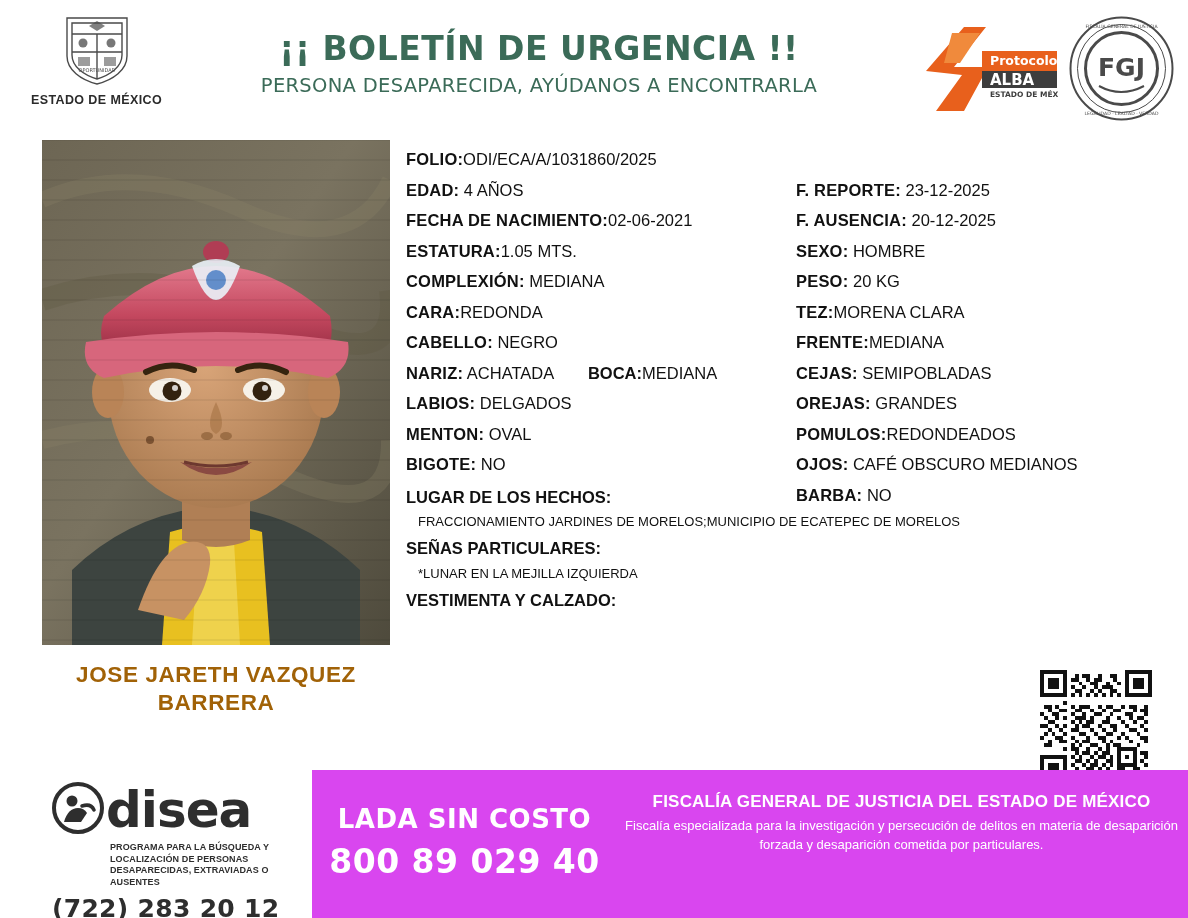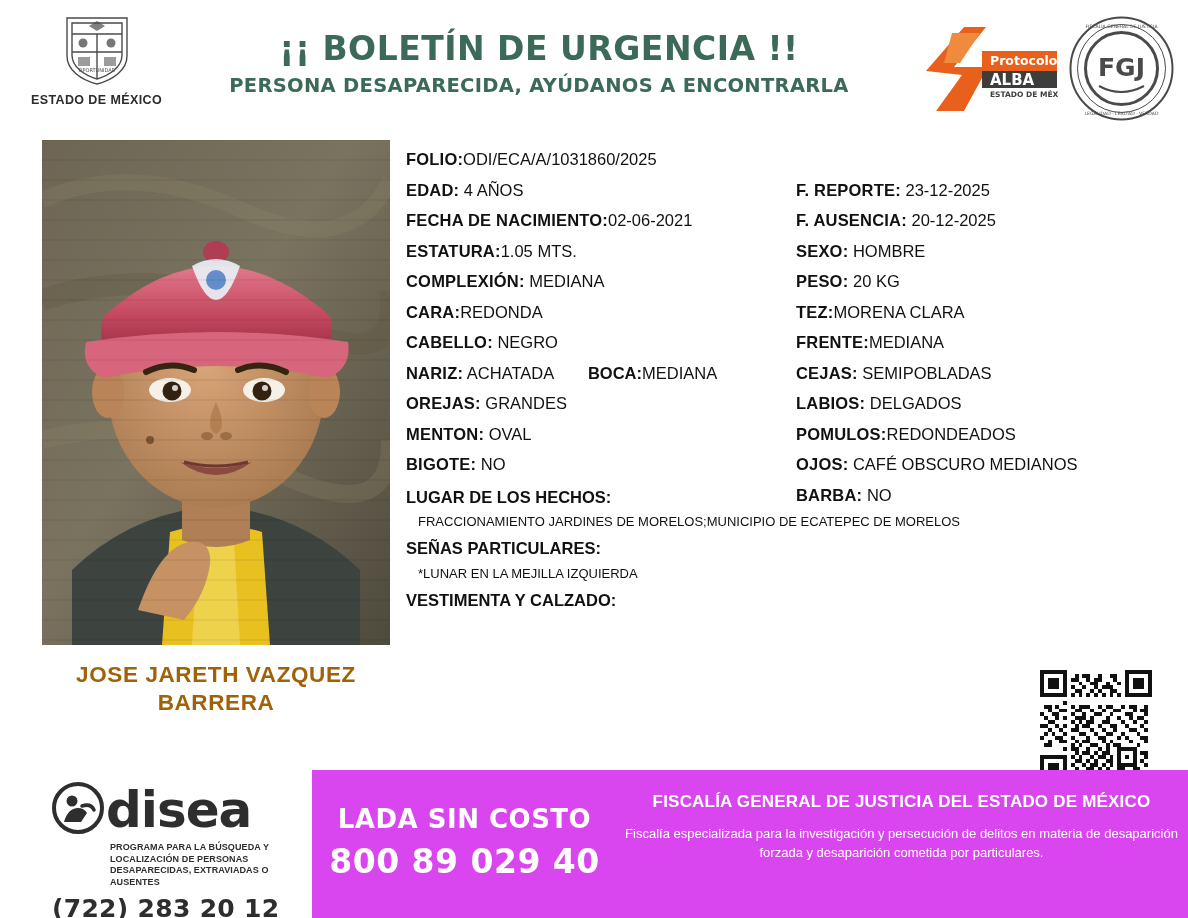--- a/index.html
+++ b/index.html
@@ -49,21 +49,21 @@
   .title-main {
     font-size: 33px;
     font-weight: bold;
     color: #3b6b58;
     letter-spacing: .5px;
     line-height: 1.05;
     font-family: "DejaVu Sans", sans-serif;
   }
   .title-sub {
     font-size: 19.5px;
-    font-weight: bold;
+    font-weight: normal;
     color: #3b6b58;
     letter-spacing: .3px;
     margin-top: 7px;
     font-family: "DejaVu Sans", sans-serif;
   }
   .header-logos {
     width: 275px;
     display: flex;
     align-items: center;
     justify-content: flex-end;
@@ -236,21 +236,21 @@
     padding: 22px 24px 0 6px;
   }
   .fiscalia-title {
     font-size: 17px;
     font-weight: bold;
     letter-spacing: .2px;
   }
   .fiscalia-desc {
     font-size: 13px;
     line-height: 19px;
-    margin-top: 12px;
+    margin-top: 4px;
   }
   .fiscalia-addr {
     font-size: 13px;
     line-height: 18px;
     font-weight: bold;
     margin-top: 13px;
   }
 </style>
 </head>
 <body>
@@ -448,26 +448,26 @@
         <span class="lbl">NARIZ:</span>
         <span class="val">ACHATADA</span>
         <span class="lbl2">BOCA:</span><span class="val">MEDIANA</span>
       </div>
       <div class="field">
         <span class="lbl">CEJAS:</span>
         <span class="val">SEMIPOBLADAS</span>
       </div>
 
       <div class="field">
+        <span class="lbl">LABIOS:</span>
+        <span class="val">DELGADOS</span>
+      </div>
+      <div class="field">
         <span class="lbl">OREJAS:</span>
         <span class="val">GRANDES</span>
-      </div>
-      <div class="field">
-        <span class="lbl">LABIOS:</span>
-        <span class="val">DELGADOS</span>
       </div>
 
       <div class="field">
         <span class="lbl">MENTON:</span>
         <span class="val">OVAL</span>
       </div>
       <div class="field">
         <span class="lbl">POMULOS:</span><span class="val">REDONDEADOS</span>
       </div>
 

